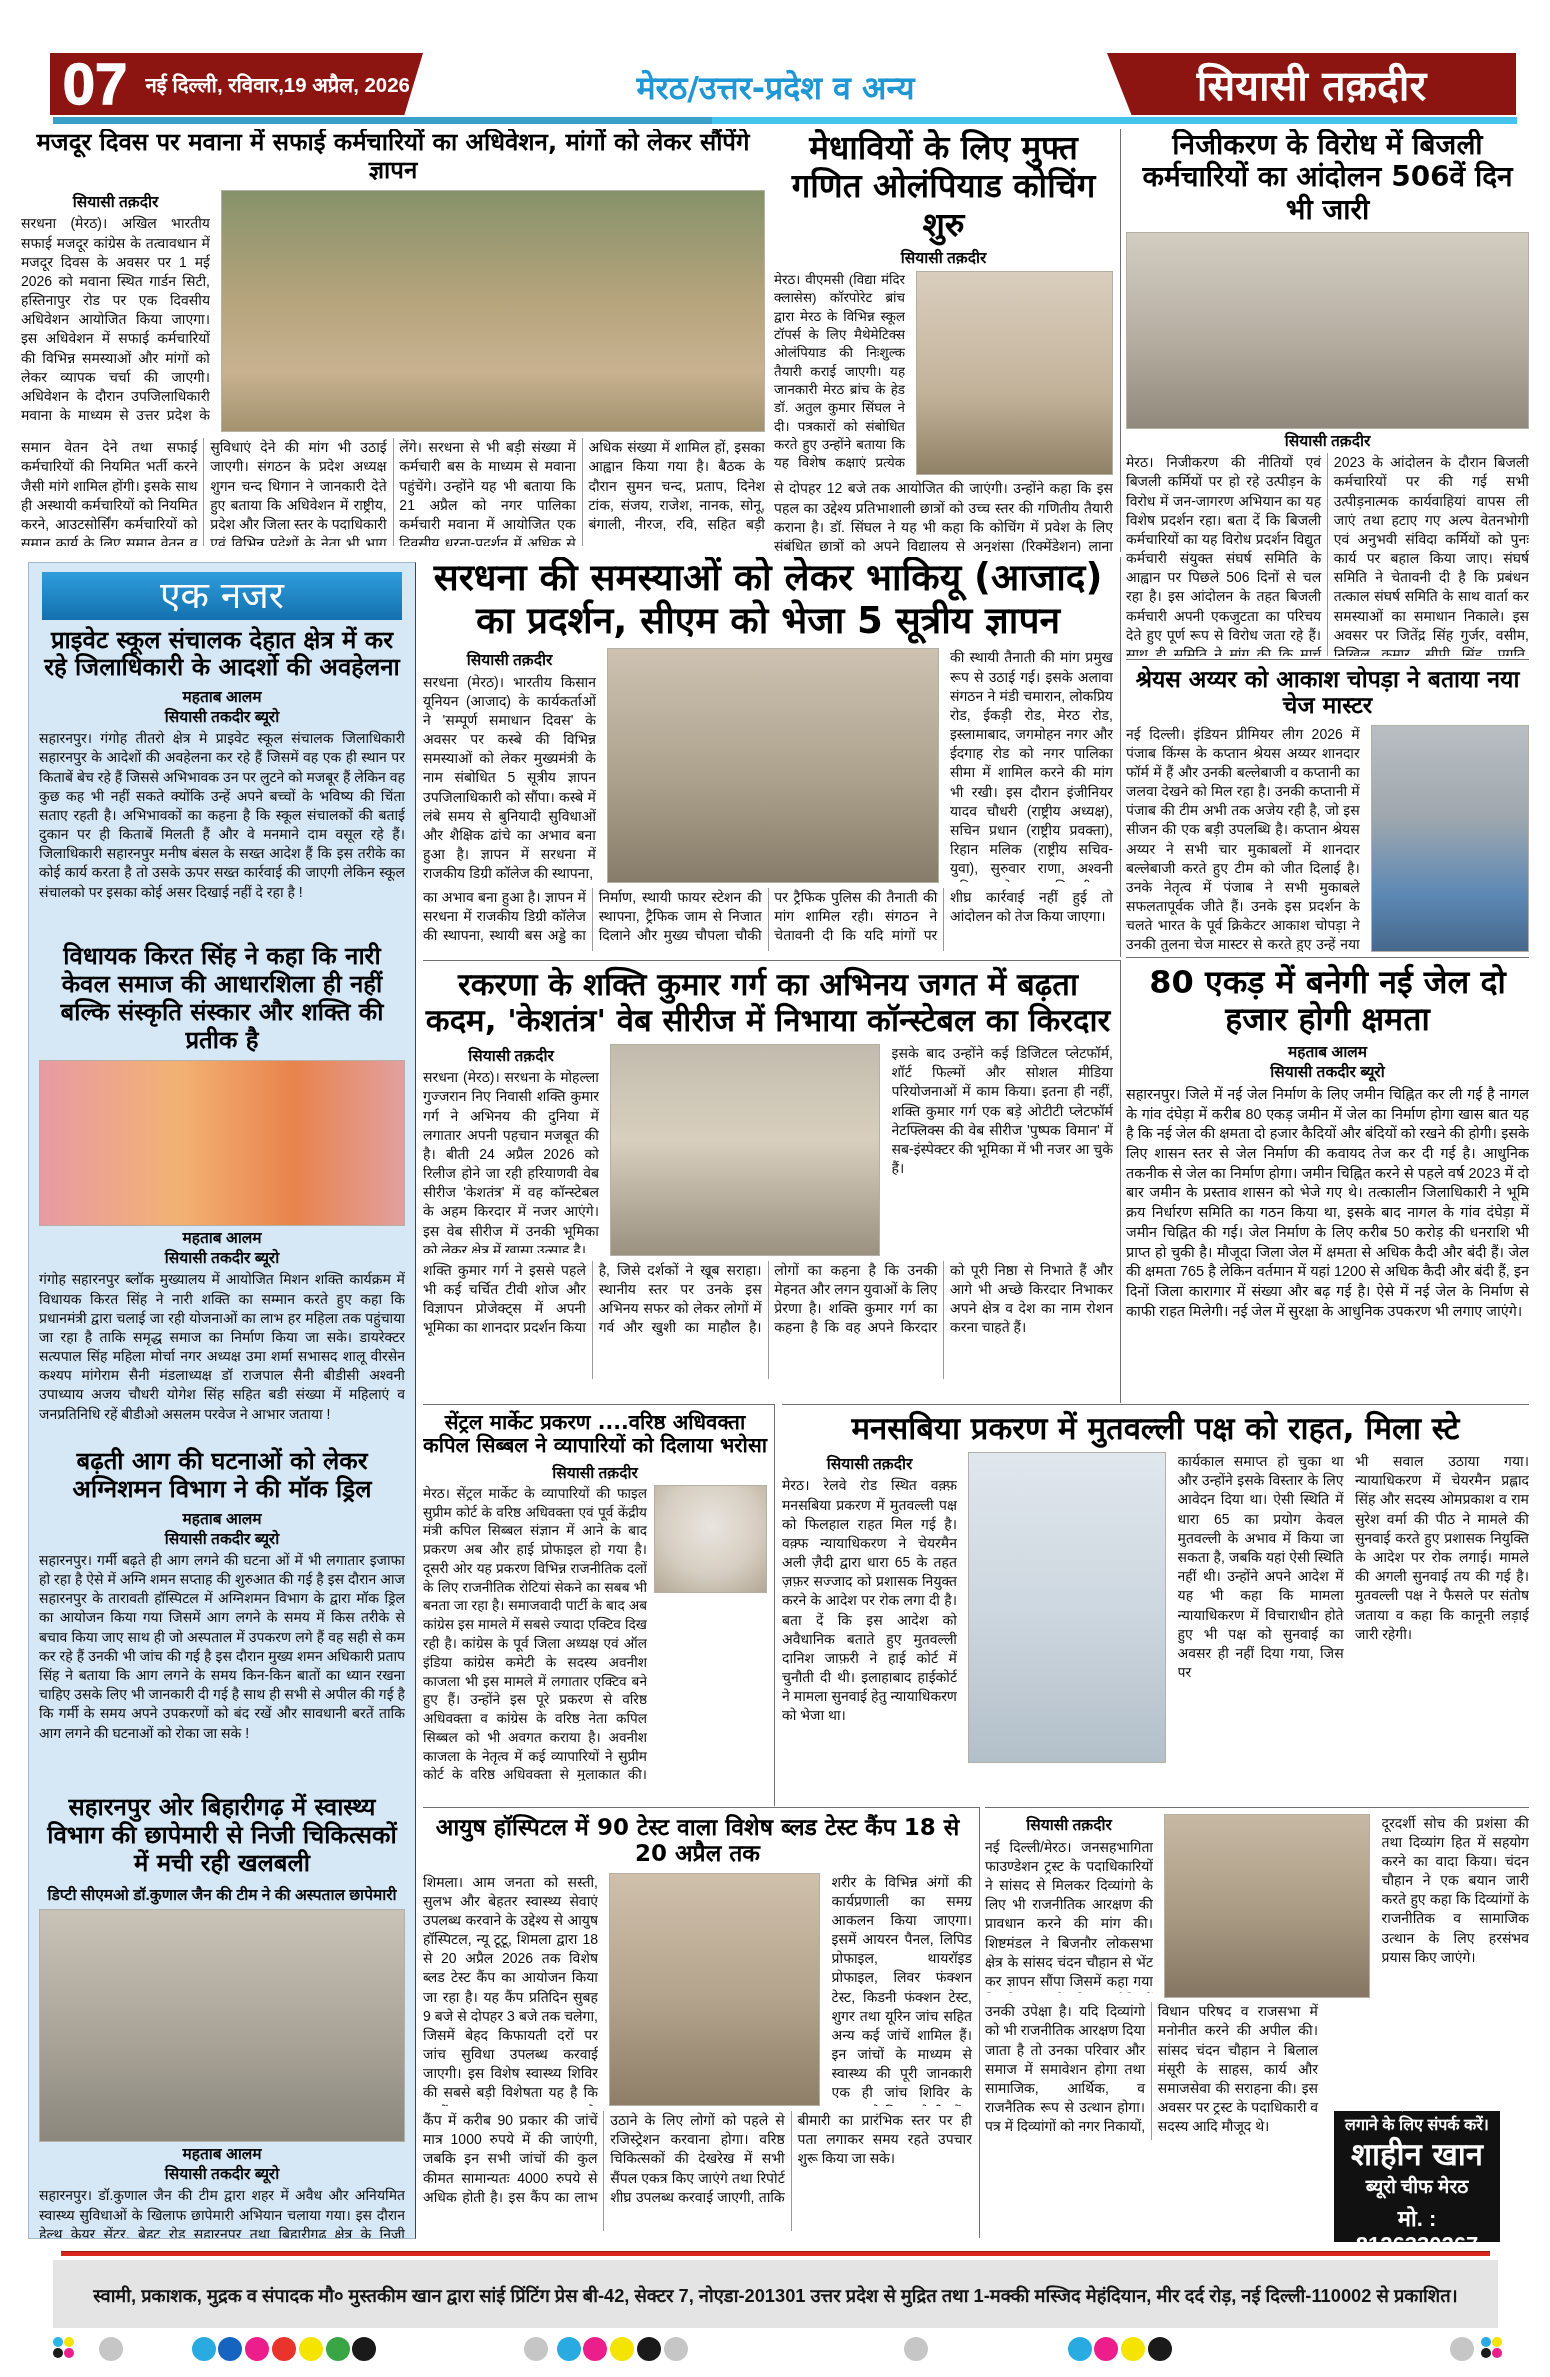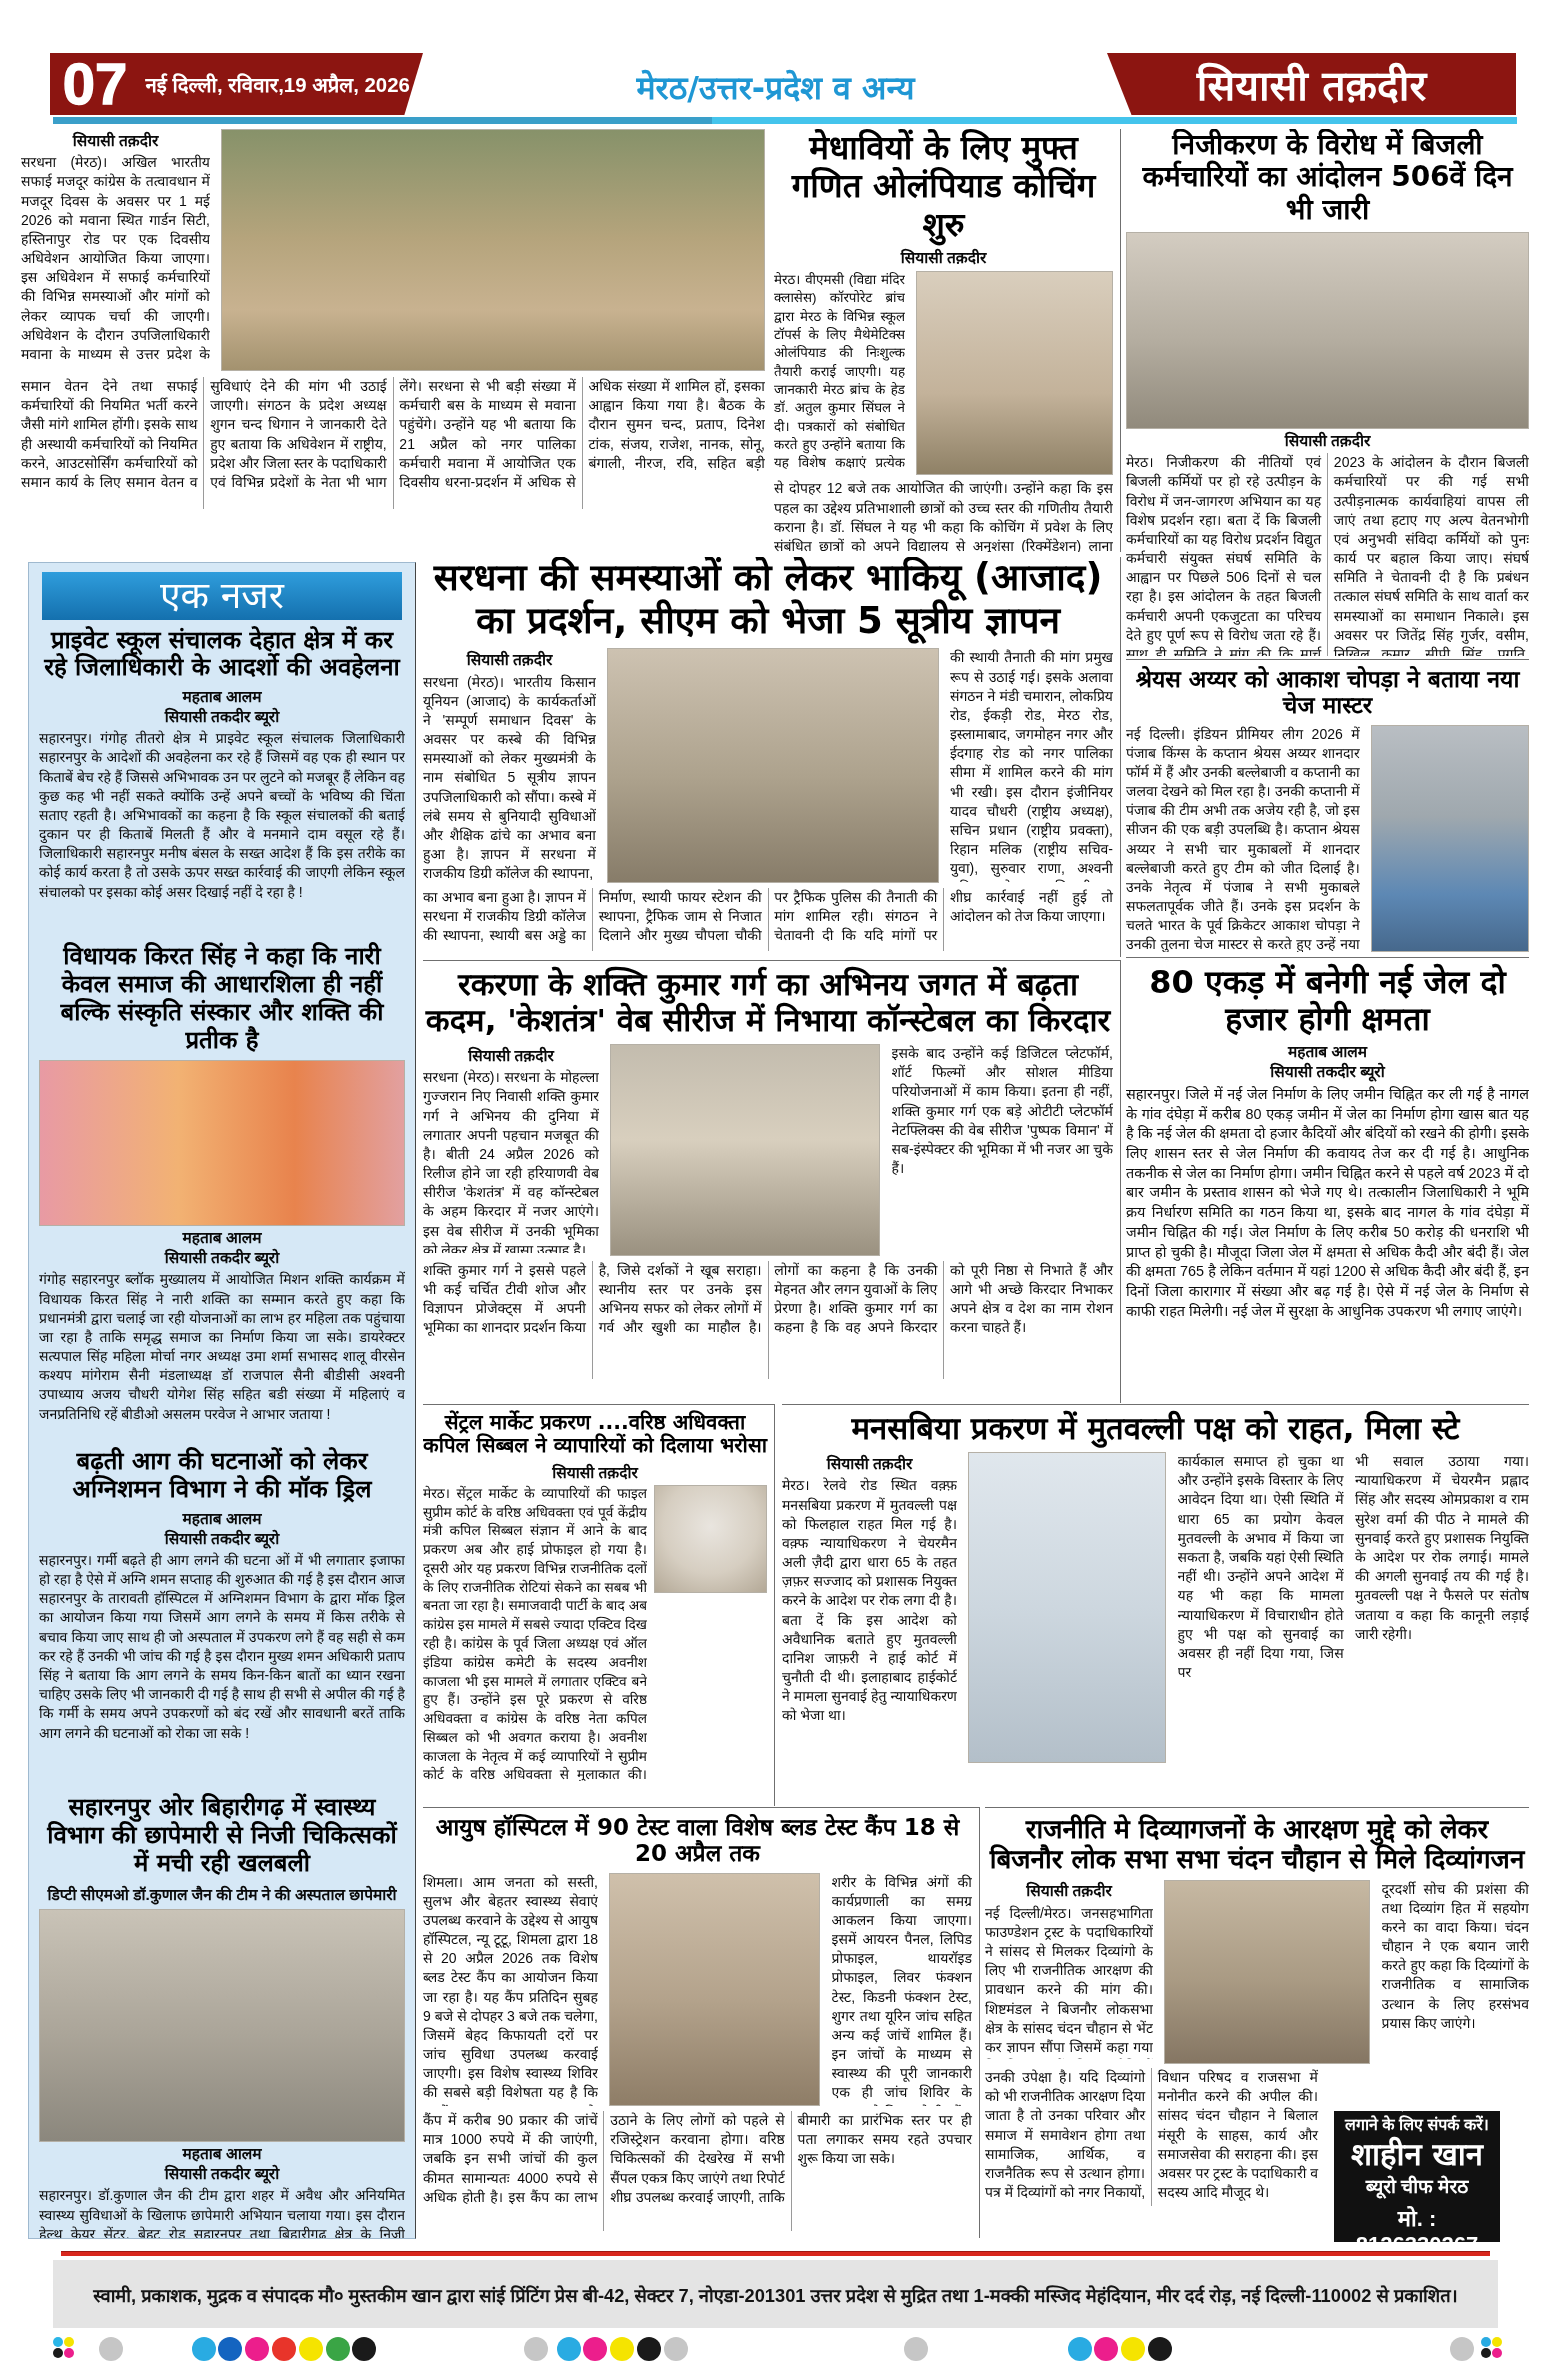--- a/index.html
+++ b/index.html
@@ -66,20 +66,21 @@
     <span class="pgnum">07</span>
     <span class="dateline">नई दिल्ली, रविवार,19 अप्रैल, 2026</span>
   </div>
   <div class="abs section-title" style="left:423px;top:65px;width:705px">मेरठ/उत्तर-प्रदेश व अन्य</div>
   <div class="abs ribbon rib-r" style="left:1107px;top:53px;width:409px;height:62px">
     <span class="paper-name">सियासी तक़दीर</span>
   </div>
   <div class="abs cyanbar" style="left:53px;top:117px;width:1464px;height:7px"></div>
 
   <section class="abs" style="left:21px;top:129px;width:744px;height:417px">
+    <h1 class="hl" style="font-size:24px">मजदूर दिवस पर मवाना में सफाई कर्मचारियों का अधिवेशन, मांगों को लेकर सौंपेंगे ज्ञापन</h1>
     <div class="row" style="height:241px">
       <div style="width:189px;flex:none">
         <div class="by">सियासी तक़दीर</div>
         <p class="bd" style="height:211px;overflow:hidden">सरधना (मेरठ)। अखिल भारतीय सफाई मजदूर कांग्रेस के तत्वावधान में मजदूर दिवस के अवसर पर 1 मई 2026 को मवाना स्थित गार्डन सिटी, हस्तिनापुर रोड पर एक दिवसीय अधिवेशन आयोजित किया जाएगा। इस अधिवेशन में सफाई कर्मचारियों की विभिन्न समस्याओं और मांगों को लेकर व्यापक चर्चा की जाएगी। अधिवेशन के दौरान उपजिलाधिकारी मवाना के माध्यम से उत्तर प्रदेश के मुख्यमंत्री को ज्ञापन सौंपा जाएगा। इसके अलावा पूर्व विधायक व पूर्व राज्य मंत्री प्रभु दयाल वाल्मीकि तथा पूर्व सांसद सत्यपाल सिंह के माध्यम से पूर्व मुख्यमंत्री अखिलेश यादव को भी मांग पत्र भेजा जाएगा। ज्ञापन में प्रमुख रूप से वर्ष 2026 से संविदा पर कार्यरत सफाई कर्मचारियों को समान कार्य के लिए</p>
       </div>
       <div class="photo ph-a" style="flex:1;height:240px"></div>
     </div>
     <p class="bd cols4" style="height:132px;margin-top:7px">समान वेतन देने तथा सफाई कर्मचारियों की नियमित भर्ती करने जैसी मांगे शामिल होंगी। इसके साथ ही अस्थायी कर्मचारियों को नियमित करने, आउटसोर्सिंग कर्मचारियों को समान कार्य के लिए समान वेतन व सुविधाएं देने की मांग भी उठाई जाएगी। संगठन के प्रदेश अध्यक्ष शुगन चन्द धिगान ने जानकारी देते हुए बताया कि अधिवेशन में राष्ट्रीय, प्रदेश और जिला स्तर के पदाधिकारी एवं विभिन्न प्रदेशों के नेता भी भाग लेंगे। सरधना से भी बड़ी संख्या में कर्मचारी बस के माध्यम से मवाना पहुंचेंगे। उन्होंने यह भी बताया कि 21 अप्रैल को नगर पालिका कर्मचारी मवाना में आयोजित एक दिवसीय धरना-प्रदर्शन में अधिक से अधिक संख्या में शामिल हों, इसका आह्वान किया गया है। बैठक के दौरान सुमन चन्द, प्रताप, दिनेश टांक, संजय, राजेश, नानक, सोनू, बंगाली, नीरज, रवि, सहित बड़ी संख्या में सफाई कर्मचारी व महिला कर्मचारी मौजूद रहीं।</p>
   </section>
 
@@ -192,21 +193,20 @@
     <h1 class="hl" style="font-size:23px">आयुष हॉस्पिटल में 90 टेस्ट वाला विशेष ब्लड टेस्ट कैंप 18 से 20 अप्रैल तक</h1>
     <div class="row" style="height:233px">
       <p class="bd" style="width:175px;flex:none;overflow:hidden">शिमला। आम जनता को सस्ती, सुलभ और बेहतर स्वास्थ्य सेवाएं उपलब्ध करवाने के उद्देश्य से आयुष हॉस्पिटल, न्यू टूटू, शिमला द्वारा 18 से 20 अप्रैल 2026 तक विशेष ब्लड टेस्ट कैंप का आयोजन किया जा रहा है। यह कैंप प्रतिदिन सुबह 9 बजे से दोपहर 3 बजे तक चलेगा, जिसमें बेहद किफायती दरों पर जांच सुविधा उपलब्ध करवाई जाएगी। इस विशेष स्वास्थ्य शिविर की सबसे बड़ी विशेषता यह है कि इसमें लगभग 90 प्रकार के महत्वपूर्ण ब्लड टेस्ट किए जाएंगे।</p>
       <div class="photo ph-ayush" style="width:209px;height:231px"></div>
       <p class="bd" style="flex:1;overflow:hidden">शरीर के विभिन्न अंगों की कार्यप्रणाली का समग्र आकलन किया जाएगा। इसमें आयरन पैनल, लिपिड प्रोफाइल, थायरॉइड प्रोफाइल, लिवर फंक्शन टेस्ट, किडनी फंक्शन टेस्ट, शुगर तथा यूरिन जांच सहित अन्य कई जांचें शामिल हैं। इन जांचों के माध्यम से स्वास्थ्य की पूरी जानकारी एक ही जांच शिविर के माध्यम से मिल सकेगी। कैंप के दौरान अनुभवी चिकित्सकों और प्रशिक्षित स्टाफ की मौजूदगी में सैंपल एकत्र किए जाएंगे।</p>
     </div>
     <p class="bd cols3" style="height:120px;margin-top:5.6px">कैंप में करीब 90 प्रकार की जांचें मात्र 1000 रुपये में की जाएंगी, जबकि इन सभी जांचों की कुल कीमत सामान्यतः 4000 रुपये से अधिक होती है। इस कैंप का लाभ उठाने के लिए लोगों को पहले से रजिस्ट्रेशन करवाना होगा। वरिष्ठ चिकित्सकों की देखरेख में सभी सैंपल एकत्र किए जाएंगे तथा रिपोर्ट शीघ्र उपलब्ध करवाई जाएगी, ताकि बीमारी का प्रारंभिक स्तर पर ही पता लगाकर समय रहते उपचार शुरू किया जा सके।</p>
   </section>
 
   <section class="abs rt" style="left:985px;top:1807px;width:544px;height:431px">
-    <h1 class="hl" style="font-size:26px">राजनीति मे दिव्यागजनों के आरक्षण मुद्दे को लेकर बिजनौर लोक सभा सभा चंदन चौहान से मिले दिव्यांगजन</h1>
     <div class="row" style="height:183px">
       <div style="width:168px;flex:none">
         <div class="by">सियासी तक़दीर</div>
         <p class="bd" style="height:155px;overflow:hidden">नई दिल्ली/मेरठ। जनसहभागिता फाउण्डेशन ट्रस्ट के पदाधिकारियों ने सांसद से मिलकर दिव्यांगो के लिए भी राजनीतिक आरक्षण की प्रावधान करने की मांग की। शिष्टमंडल ने बिजनौर लोकसभा क्षेत्र के सांसद चंदन चौहान से भेंट कर ज्ञापन सौंपा जिसमें कहा गया कि दिव्यांगजनों की राजनीति में भागीदारी नहीं के बराबर है, यह</p>
       </div>
       <div class="photo ph-div" style="width:204px;height:182px"></div>
       <p class="bd" style="flex:1;overflow:hidden">दूरदर्शी सोच की प्रशंसा की तथा दिव्यांग हित में सहयोग करने का वादा किया। चंदन चौहान ने एक बयान जारी करते हुए कहा कि दिव्यांगों के राजनीतिक व सामाजिक उत्थान के लिए हरसंभव प्रयास किए जाएंगे।</p>
     </div>
     <p class="bd cols2" style="width:333px;height:138px;margin-top:5.6px">उनकी उपेक्षा है। यदि दिव्यांगो को भी राजनीतिक आरक्षण दिया जाता है तो उनका परिवार और समाज में समावेशन होगा तथा सामाजिक, आर्थिक, व राजनैतिक रूप से उत्थान होगा। पत्र में दिव्यांगों को नगर निकायों, विधान परिषद व राजसभा में मनोनीत करने की अपील की। सांसद चंदन चौहान ने बिलाल मंसूरी के साहस, कार्य और समाजसेवा की सराहना की। इस अवसर पर ट्रस्ट के पदाधिकारी व सदस्य आदि मौजूद थे।</p>
   </section>

